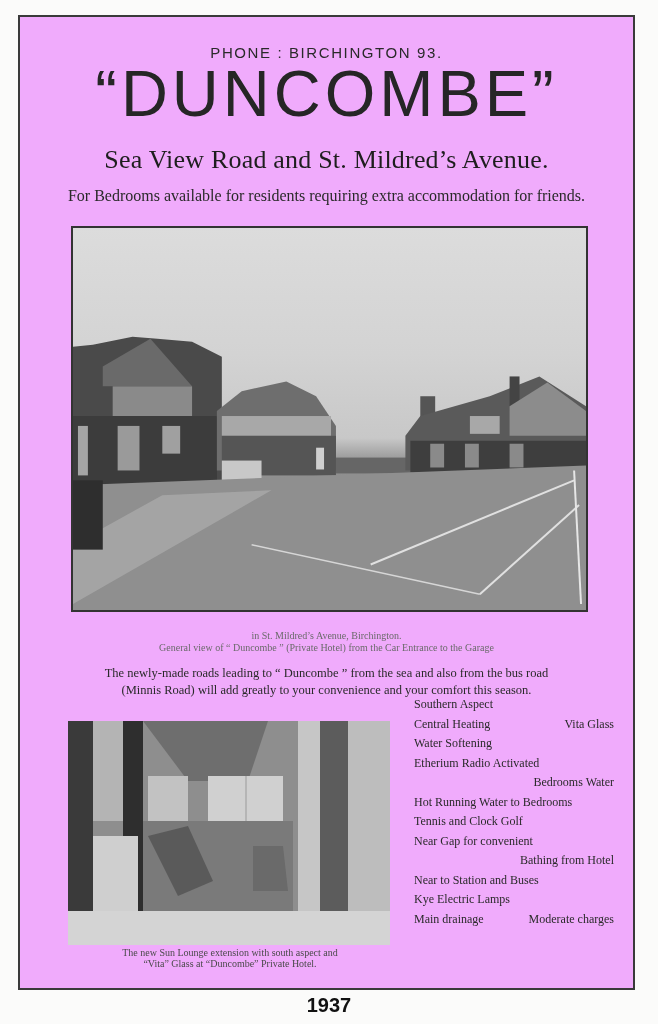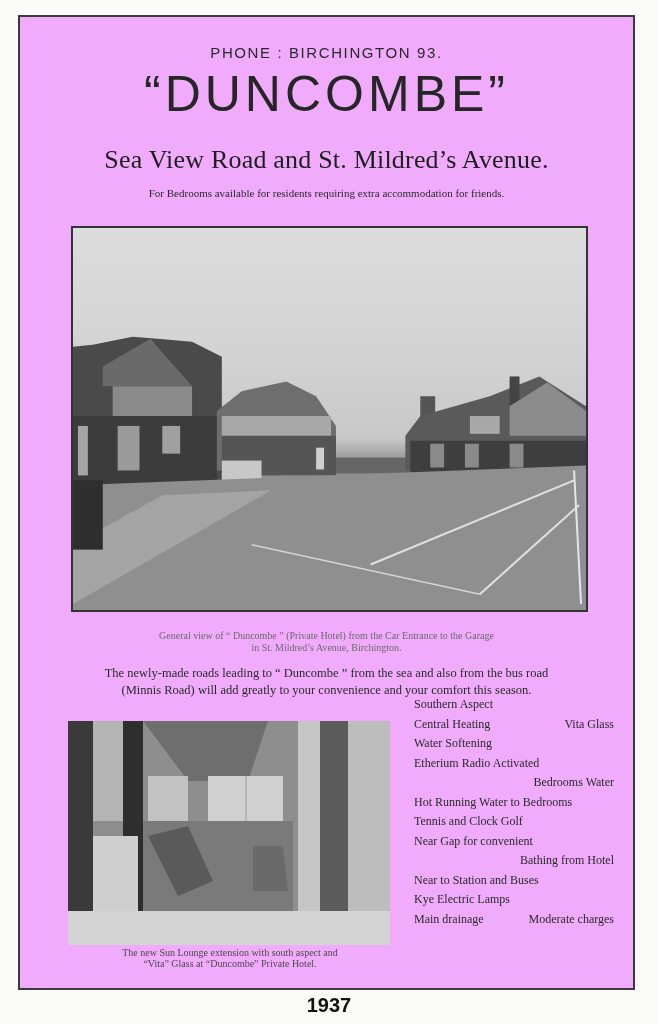--- a/index.html
+++ b/index.html
@@ -12,30 +12,30 @@
     border:2px solid #3a3a3a; background:#f0abfc; box-sizing:border-box;
   }
   .abs { position:absolute; }
   .center { text-align:center; }
   .phone {
     left:0; right:0; top:27px; font-family:"Liberation Sans", sans-serif;
     font-size:15px; letter-spacing:1.6px; color:#2a2a2a;
   }
   .title {
     left:0; right:0; top:48px; font-family:"Liberation Sans", sans-serif;
-    font-size:50px; letter-spacing:4px; color:#262626; line-height:58px;
+    font-size:65px; letter-spacing:4px; color:#262626; line-height:58px;
   }
   .subtitle {
     left:0; right:0; top:98px; font-family:"Liberation Sans", sans-serif;
     font-size:15px; letter-spacing:1.6px; color:#2a2a2a;
   }
   .address {
     left:0; right:0; top:128px; font-size:26px; color:#1e1e1e; letter-spacing:0.2px;
   }
-  .note { left:0; right:0; top:170px; font-size:11px; color:#2a2a2a;text-align:center; }
+  .note { left:0; right:0; top:170px; font-size:16px; color:#2a2a2a;text-align:center; }
   .photo1 {
     left:51px; top:209px; width:517px; height:386px; border:2px solid #333;
     box-sizing:border-box; overflow:hidden;
     background:linear-gradient(#dcdcdc 0%, #d3d3d3 33%, #c8c8c8 55%, #8d8d8d 62%, #9a9a9a 75%, #b8b8b8 100%);
   }
   .photo1 svg, .photo2 svg { position:absolute; left:0; top:0; width:100%; height:100%; }
   .cap1 { left:40px; right:40px; top:613px; font-size:10px; color:#6a6a6a; line-height:12px; }
   .para1 { left:30px; right:30px; top:648px; font-size:12.5px; color:#2a2a2a; line-height:17px; }
   .photo2 {
     left:48px; top:704px; width:322px; height:224px; overflow:hidden; background:#9a9a9a;
@@ -96,22 +96,22 @@
       <line x1="300" y1="340" x2="505" y2="255" stroke="#e0e0e0" stroke-width="2"></line>
       <line x1="410" y1="370" x2="510" y2="280" stroke="#e0e0e0" stroke-width="2"></line>
       <line x1="180" y1="320" x2="410" y2="370" stroke="#d6d6d6" stroke-width="1.5"></line>
       <line x1="505" y1="245" x2="512" y2="380" stroke="#e6e6e6" stroke-width="2"></line>
 
       <rect x="0" y="255" width="30" height="70" fill="#2e2e2e"></rect>
     </svg>
   </div>
 
   <div class="abs center cap1">
+    <div>in St. Mildred’s Avenue, Birchington.</div>
     <div>General view of “ Duncombe ” (Private Hotel) from the Car Entrance to the Garage</div>
-    <div>in St. Mildred’s Avenue, Birchington.</div>
   </div>
 
   <div class="abs center para1">
     <div>The newly-made roads leading to “ Duncombe ” from the sea and also from the bus road</div>
     <div>(Minnis Road) will add greatly to your convenience and your comfort this season.</div>
   </div>
 
   <div class="abs photo2" title="Interior of the new Sun Lounge with deck chairs">
     <svg viewBox="0 0 322 224" preserveAspectRatio="none">
       <rect x="0" y="0" width="322" height="224" fill="#8e8e8e"></rect>

